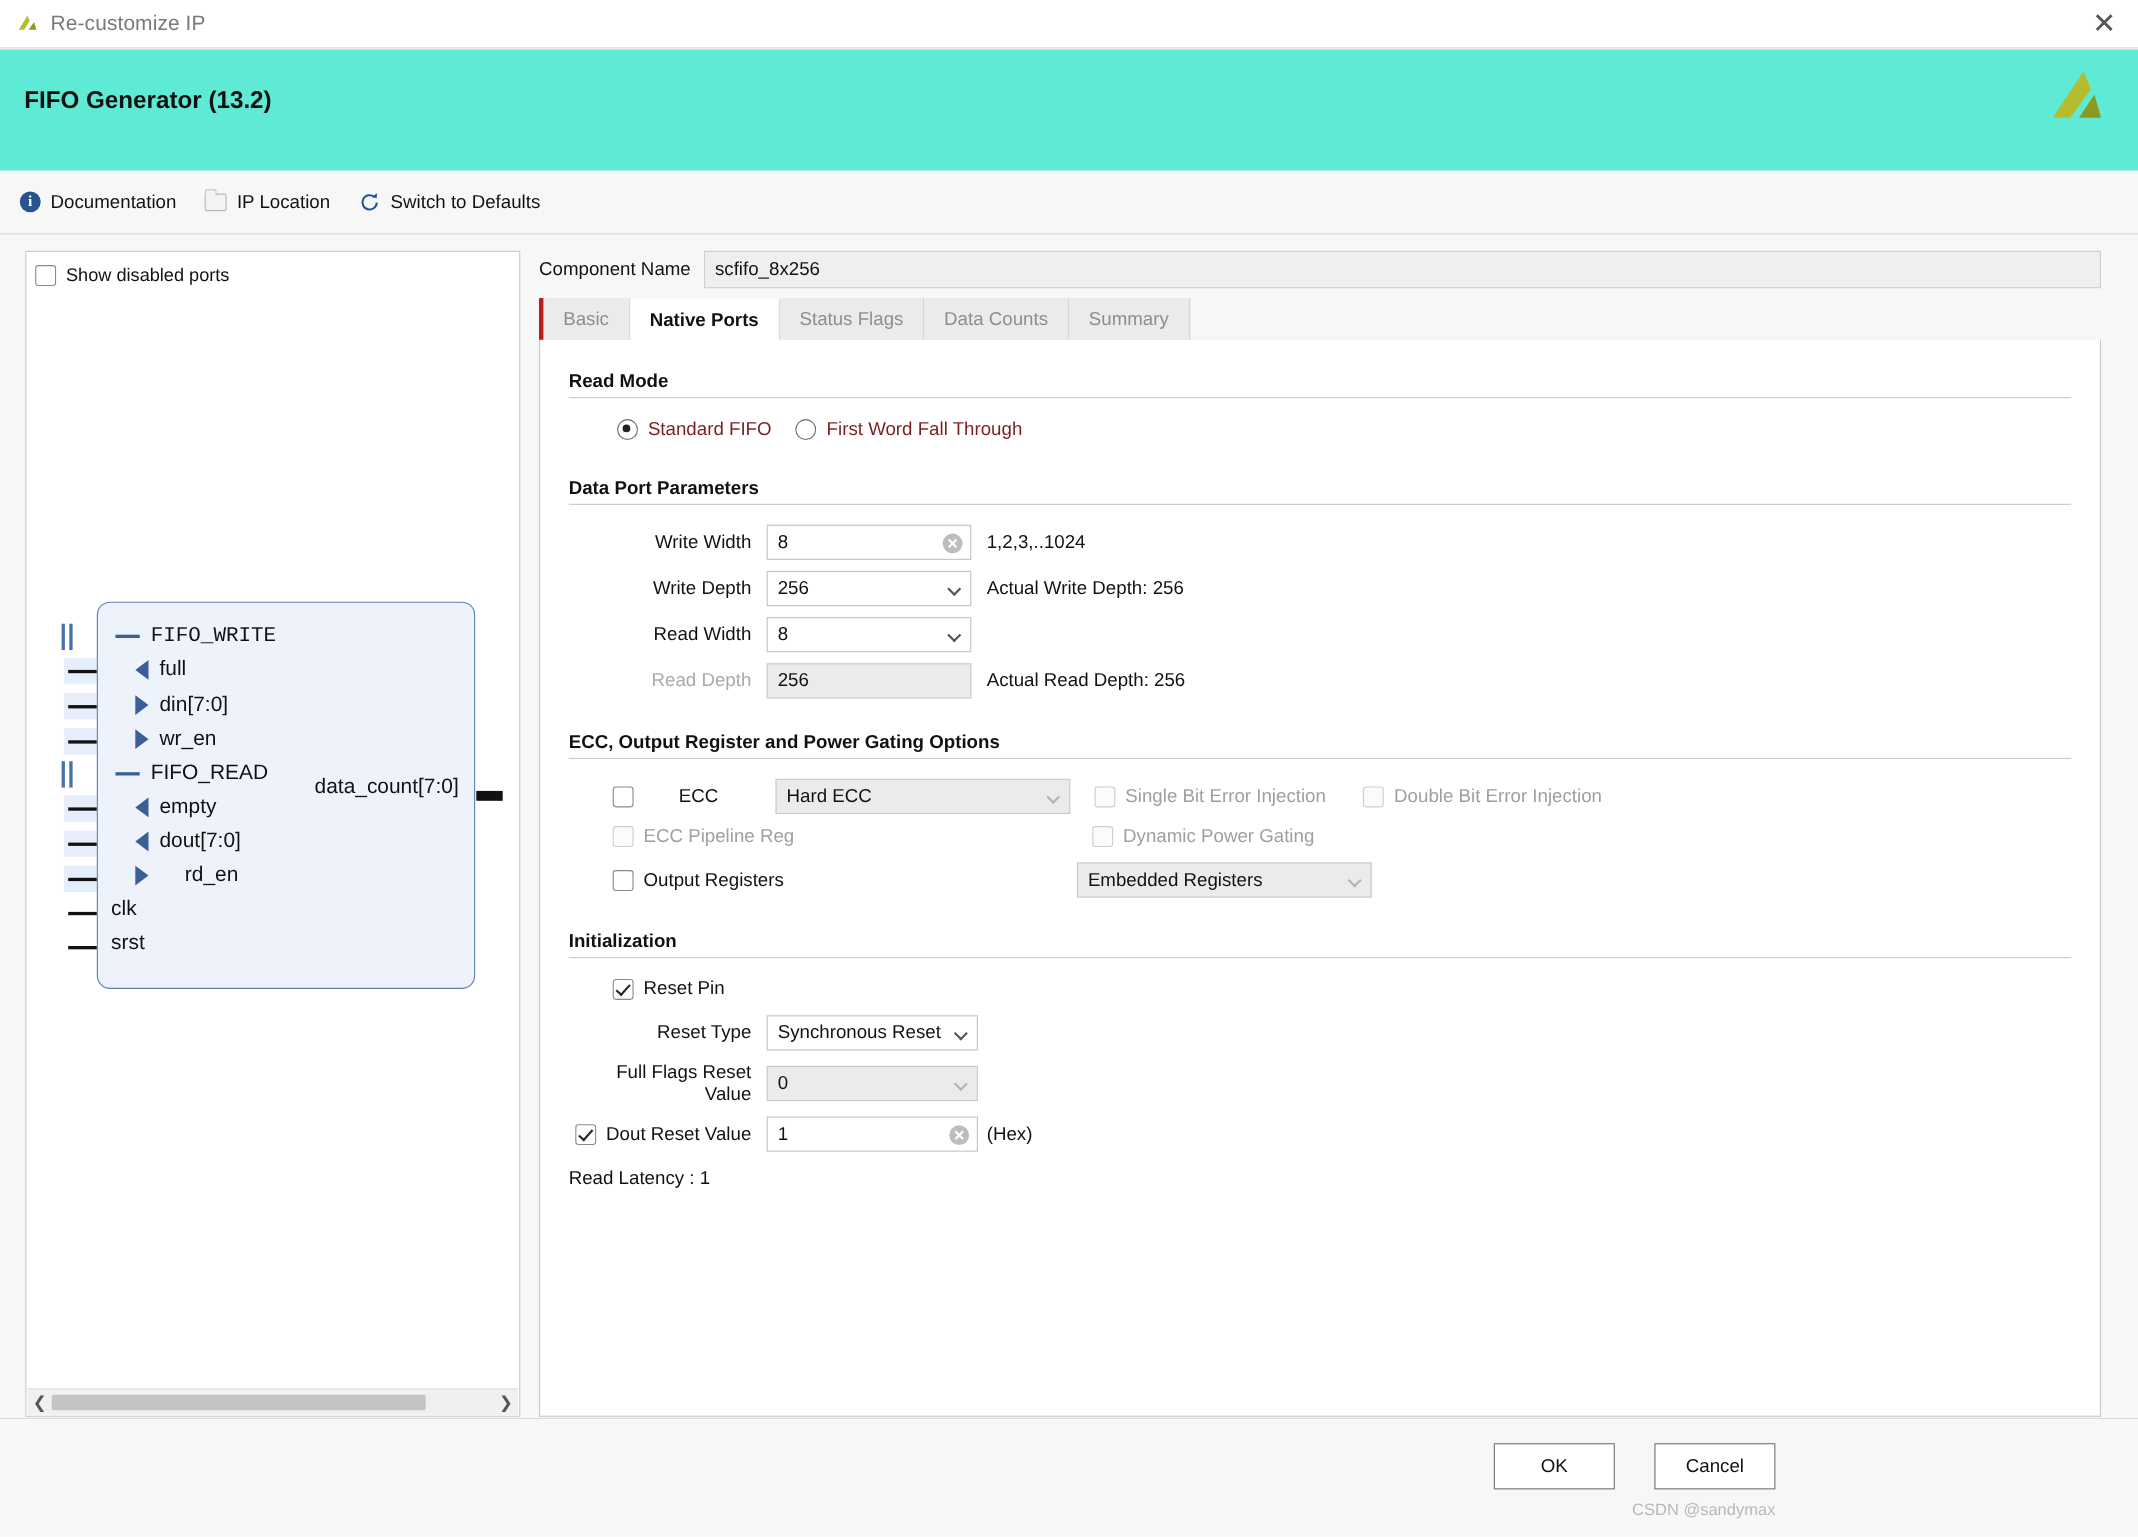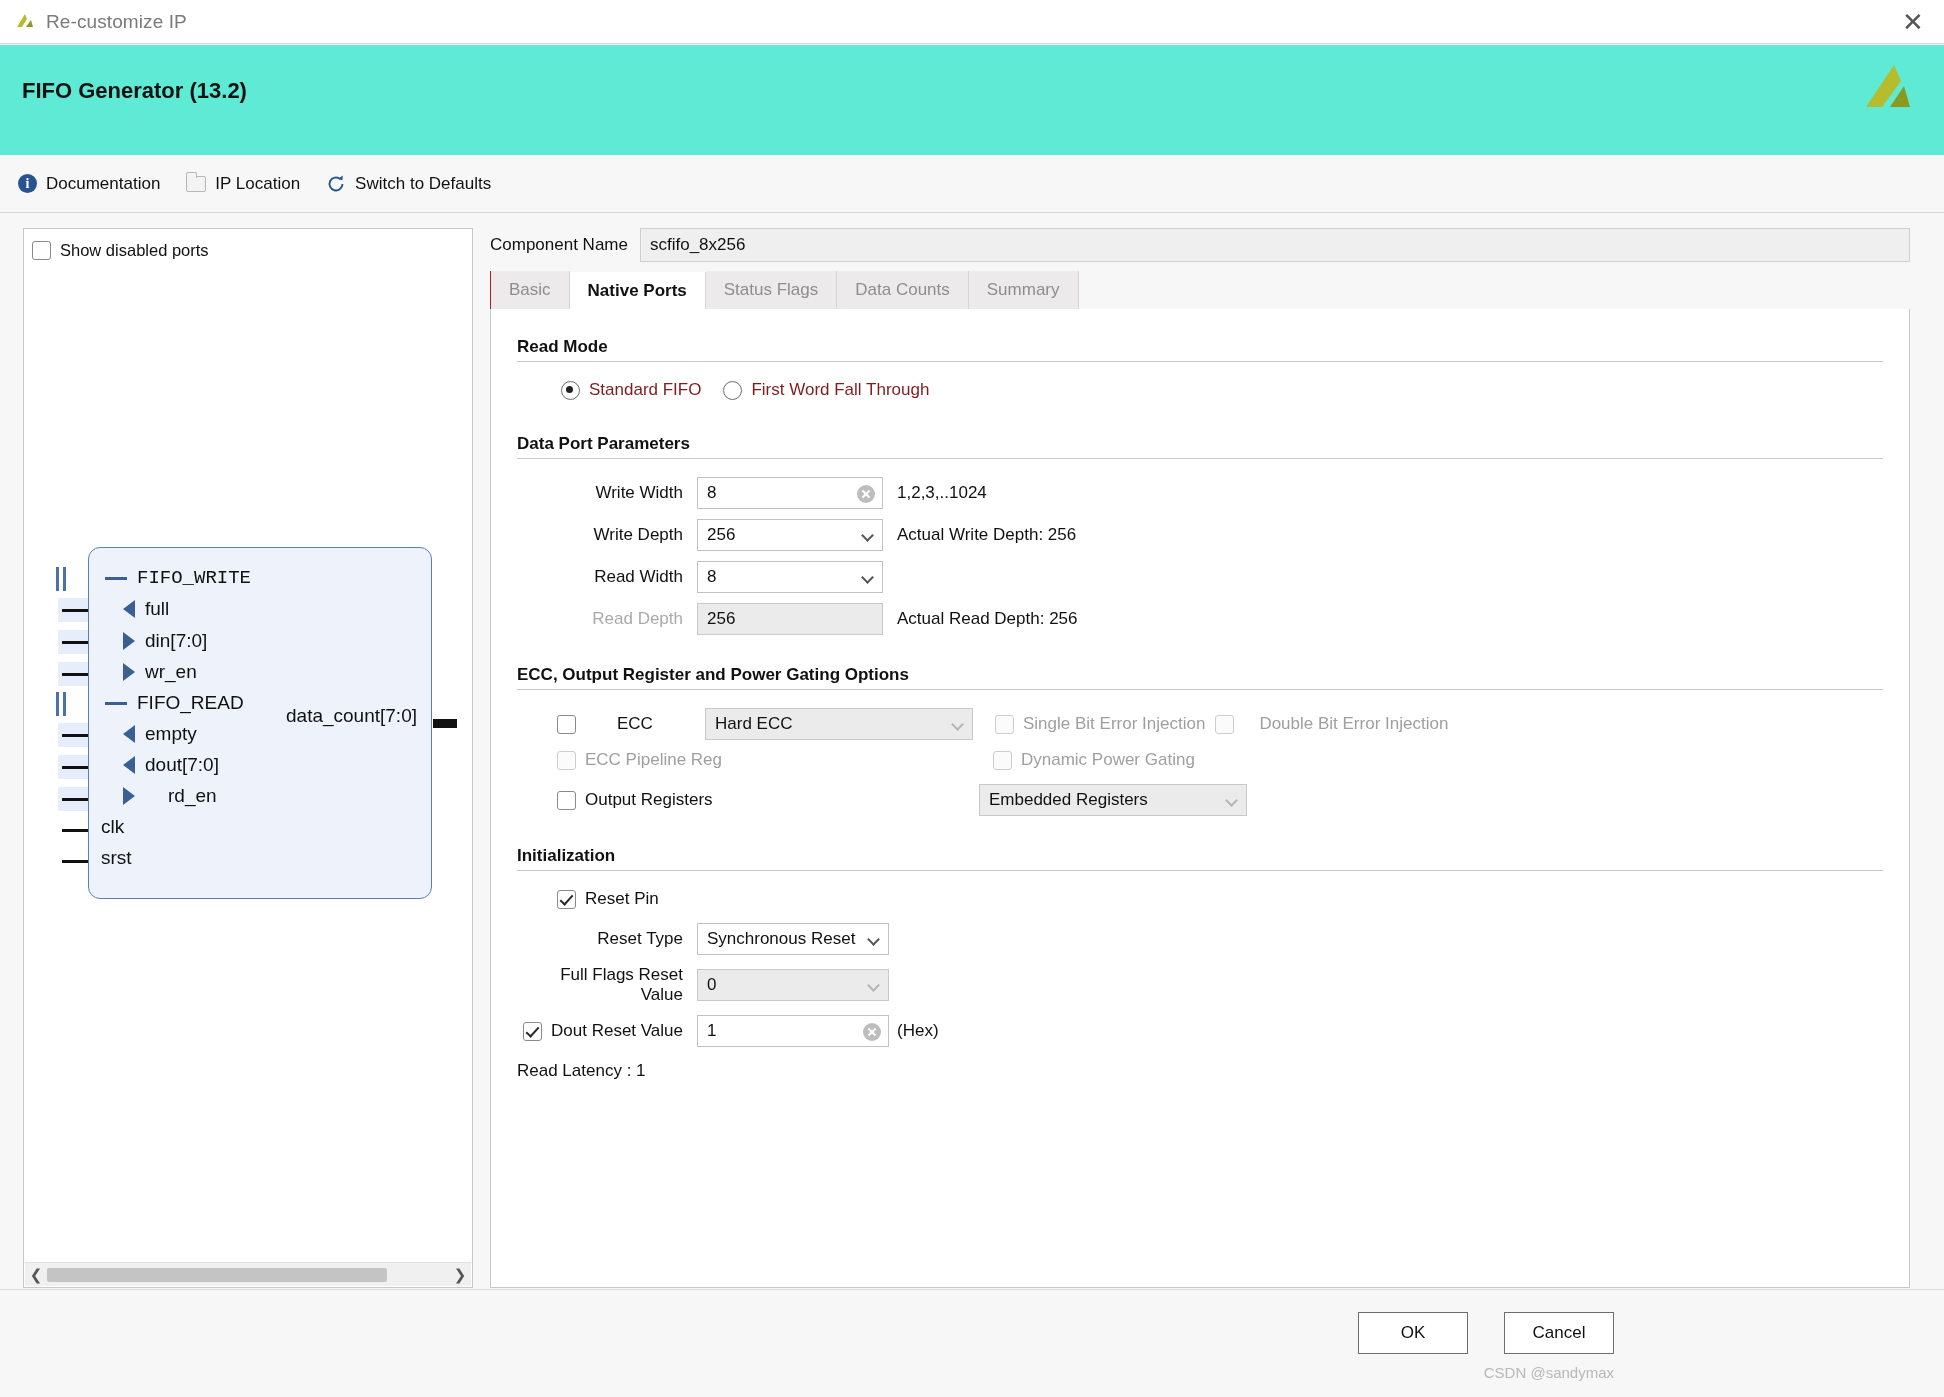--- a/index.html
+++ b/index.html
@@ -167,21 +167,21 @@
   .tabstrip {
     position: absolute; left: 0; top: 44px; width: 1420px; height: 38px;
     display: flex; align-items: flex-end;
     border-bottom: 1px solid #c8c8c8;
   }
   .tab {
     height: 38px; padding: 0 18px; display: flex; align-items: center;
     font-size: 17px; color: #8e8e8e; background: #eceaea;
     border-right: 1px solid #d5d5d5; cursor: pointer;
   }
-  .tab:first-child { border-left: 1px solid #b91c1c; text-align: center; }
+  .tab:first-child { border-left: 4px solid #b91c1c; text-align: center; }
   .tab.active {
     background: #ffffff; color: #111; font-weight: bold;
     border-bottom: 1px solid #ffffff; margin-bottom: -1px;
   }
 
   .tabpanel {
     position: absolute; left: 0; top: 81px; width: 1420px; height: 979px;
     background: #ffffff; border: 1px solid #c8c8c8; border-top: none;
     padding: 28px 26px 0 26px;
   }
@@ -483,21 +483,21 @@
             <span class="lbl">ECC</span>
           </div>
           <div class="combo readonly" style="width:268px; margin-left:8px;">
             <span>Hard ECC</span>
             <span class="chev"></span>
           </div>
           <div class="cb-row" style="margin-left:22px;">
             <span class="cb disabled"></span>
             <span class="lbl muted">Single Bit Error Injection</span>
           </div>
-          <div class="cb-row" style="margin-left:10px;gap:16px;">
+          <div class="cb-row" style="margin-left:34px;">
             <span class="cb disabled"></span>
             <span class="lbl muted">Double Bit Error Injection</span>
           </div>
         </div>
 
         <div class="field-row" style="margin-top:10px;">
           <div class="cb-row" style="width:180px; padding-left:40px;">
             <span class="cb disabled"></span>
             <span class="lbl muted">ECC Pipeline Reg</span>
           </div>

